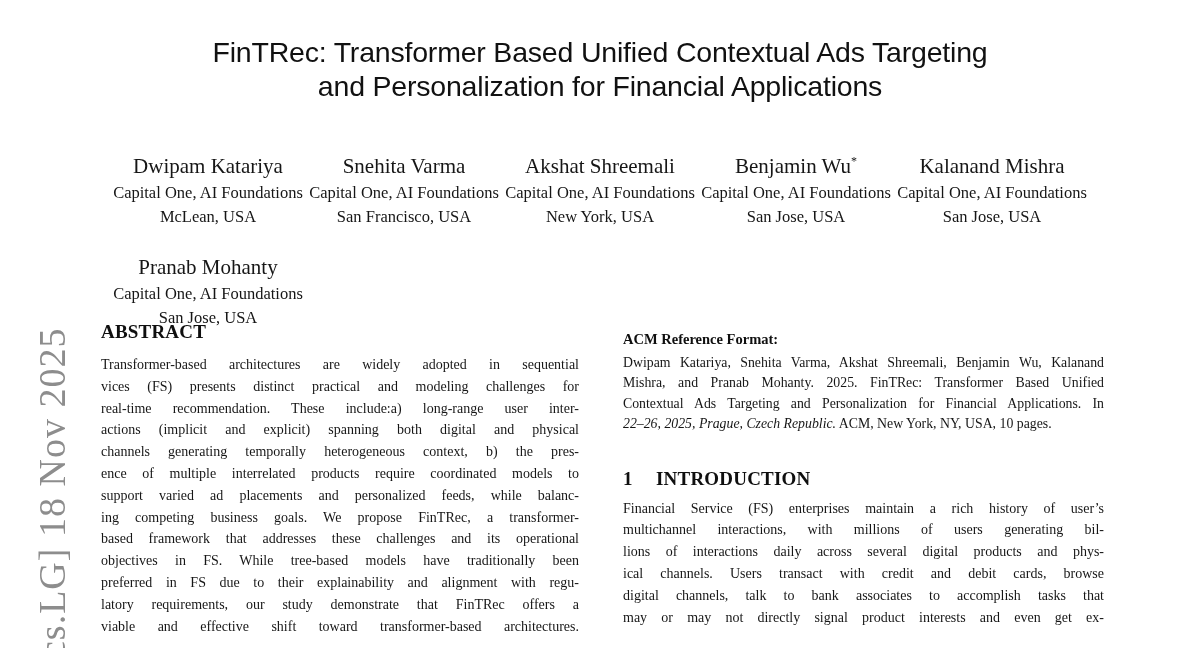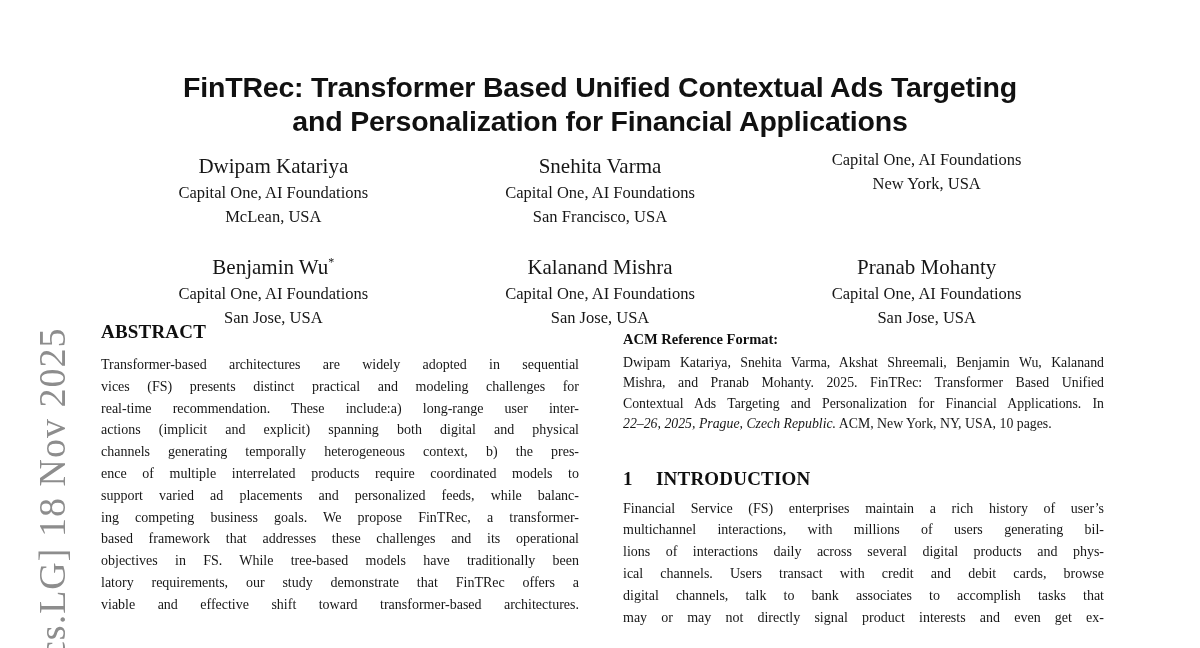--- a/index.html
+++ b/index.html
@@ -26,38 +26,38 @@
     font-family: "Liberation Serif", serif;
     font-size: 38px;
     letter-spacing: 1px;
     color: #8d8d8d;
     white-space: nowrap;
   }
 
   
   .title-block {
     position: absolute;
-    left: 0; right: 0; top: 70px;
+    left: 0; right: 0; top: 35px;
     text-align: center;
     font-family: "Liberation Sans", sans-serif;
-    font-weight: 700;
+    font-weight: 400;
     font-size: 28.5px;
     line-height: 34px;
     color: #111111;
     letter-spacing: -0.2px;
   }
   .title-line { white-space: nowrap; }
 
   
   .authors-grid {
     position: absolute;
     left: 110px; top: 148px;
     width: 980px;
     display: grid;
-    grid-template-columns: repeat(3, 1fr);
+    grid-template-columns: repeat(5, 1fr);
     row-gap: 20px;
     text-align: center;
   }
   .author-name {
     font-size: 21px;
     line-height: 26px;
     margin-bottom: 2px;
     white-space: nowrap;
   }
   .author-name sup { font-size: 12px; }
@@ -133,20 +133,21 @@
       <div class="author-name"><span>Dwipam Katariya</span><sup></sup></div>
       <div class="author-affil">Capital One, AI Foundations</div>
       <div class="author-affil">McLean, USA</div>
     </div>
     <div class="author">
       <div class="author-name"><span>Snehita Varma</span><sup></sup></div>
       <div class="author-affil">Capital One, AI Foundations</div>
       <div class="author-affil">San Francisco, USA</div>
     </div>
     <div class="author">
+      <div class="author-name"><span>Akshat Shreemali</span><sup></sup></div>
       <div class="author-affil">Capital One, AI Foundations</div>
       <div class="author-affil">New York, USA</div>
     </div>
     <div class="author">
       <div class="author-name"><span>Benjamin Wu</span><sup>*</sup></div>
       <div class="author-affil">Capital One, AI Foundations</div>
       <div class="author-affil">San Jose, USA</div>
     </div>
     <div class="author">
       <div class="author-name"><span>Kalanand Mishra</span><sup></sup></div>
@@ -166,20 +167,21 @@
         <div class="tline">Transformer-based architectures are widely adopted in sequential</div>
         <div class="tline">vices (FS) presents distinct practical and modeling challenges for</div>
         <div class="tline">real-time recommendation. These include:a) long-range user inter-</div>
         <div class="tline">actions (implicit and explicit) spanning both digital and physical</div>
         <div class="tline">channels generating temporally heterogeneous context, b) the pres-</div>
         <div class="tline">ence of multiple interrelated products require coordinated models to</div>
         <div class="tline">support varied ad placements and personalized feeds, while balanc-</div>
         <div class="tline">ing competing business goals. We propose FinTRec, a transformer-</div>
         <div class="tline">based framework that addresses these challenges and its operational</div>
         <div class="tline">objectives in FS. While tree-based models have traditionally been</div>
+        <div class="tline">preferred in FS due to their explainability and alignment with regu-</div>
         <div class="tline">latory requirements, our study demonstrate that FinTRec offers a</div>
         <div class="tline">viable and effective shift toward transformer-based architectures.</div>
       </div>
   </div>
 
   <div class="col-right">
     <div class="ref-heading">ACM Reference Format:</div>
     <div class="ref-lines">
         <div class="tline"><span>Dwipam Katariya, Snehita Varma, Akshat Shreemali, Benjamin Wu, Kalanand</span></div>
         <div class="tline"><span>Mishra, and Pranab Mohanty. 2025. FinTRec: Transformer Based Unified</span></div>

